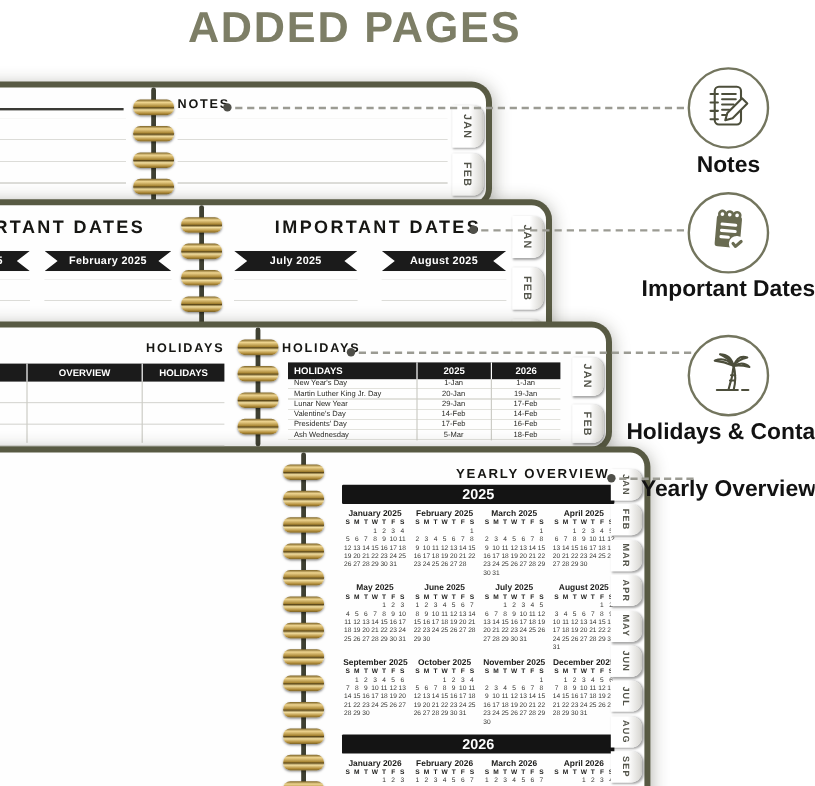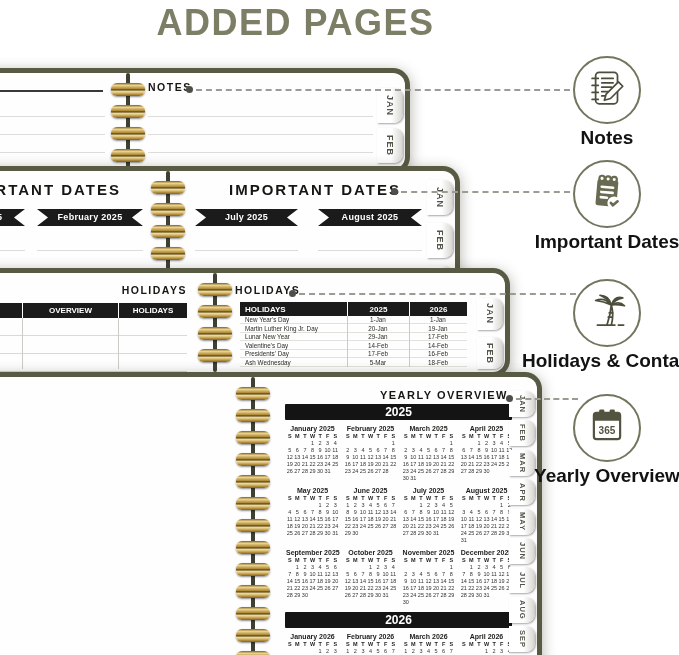--- a/index.html
+++ b/index.html
@@ -904,27 +904,16 @@
           <line x1="25.5" y1="31" x2="29.5" y2="31"></line>
           <line x1="13" y1="40" x2="33" y2="40"></line>
           <line x1="37" y1="40" x2="43" y2="40"></line>
         </svg>
       </span>
     </div>
     <div class="legend-label">Holidays &amp; Contacts</div>
   </div>
 
   <div class="legend-item" style="top:394px;">
-    <div class="legend-circle">
-      <span>
-        <svg width="42" height="42" viewBox="0 0 48 48">
-          <rect x="15" y="5" width="6" height="7" rx="1.5" fill="#53543f"></rect>
-          <rect x="27" y="5" width="6" height="7" rx="1.5" fill="#53543f"></rect>
-          <rect x="9" y="9" width="30" height="30" rx="3" fill="#fff" stroke="#53543f" stroke-width="2.5"></rect>
-          <path d="M9 12 a3 3 0 0 1 3-3 h24 a3 3 0 0 1 3 3 v6 H9 Z" fill="#53543f"></path>
-          <text x="24" y="33" text-anchor="middle" font-family="Liberation Sans, sans-serif" font-size="11.5" font-weight="bold" fill="#53543f">365</text>
-        </svg>
-      </span>
-    </div>
     <div class="legend-label">Yearly Overview</div>
   </div>
 
 </div>
 
 </body></html>

